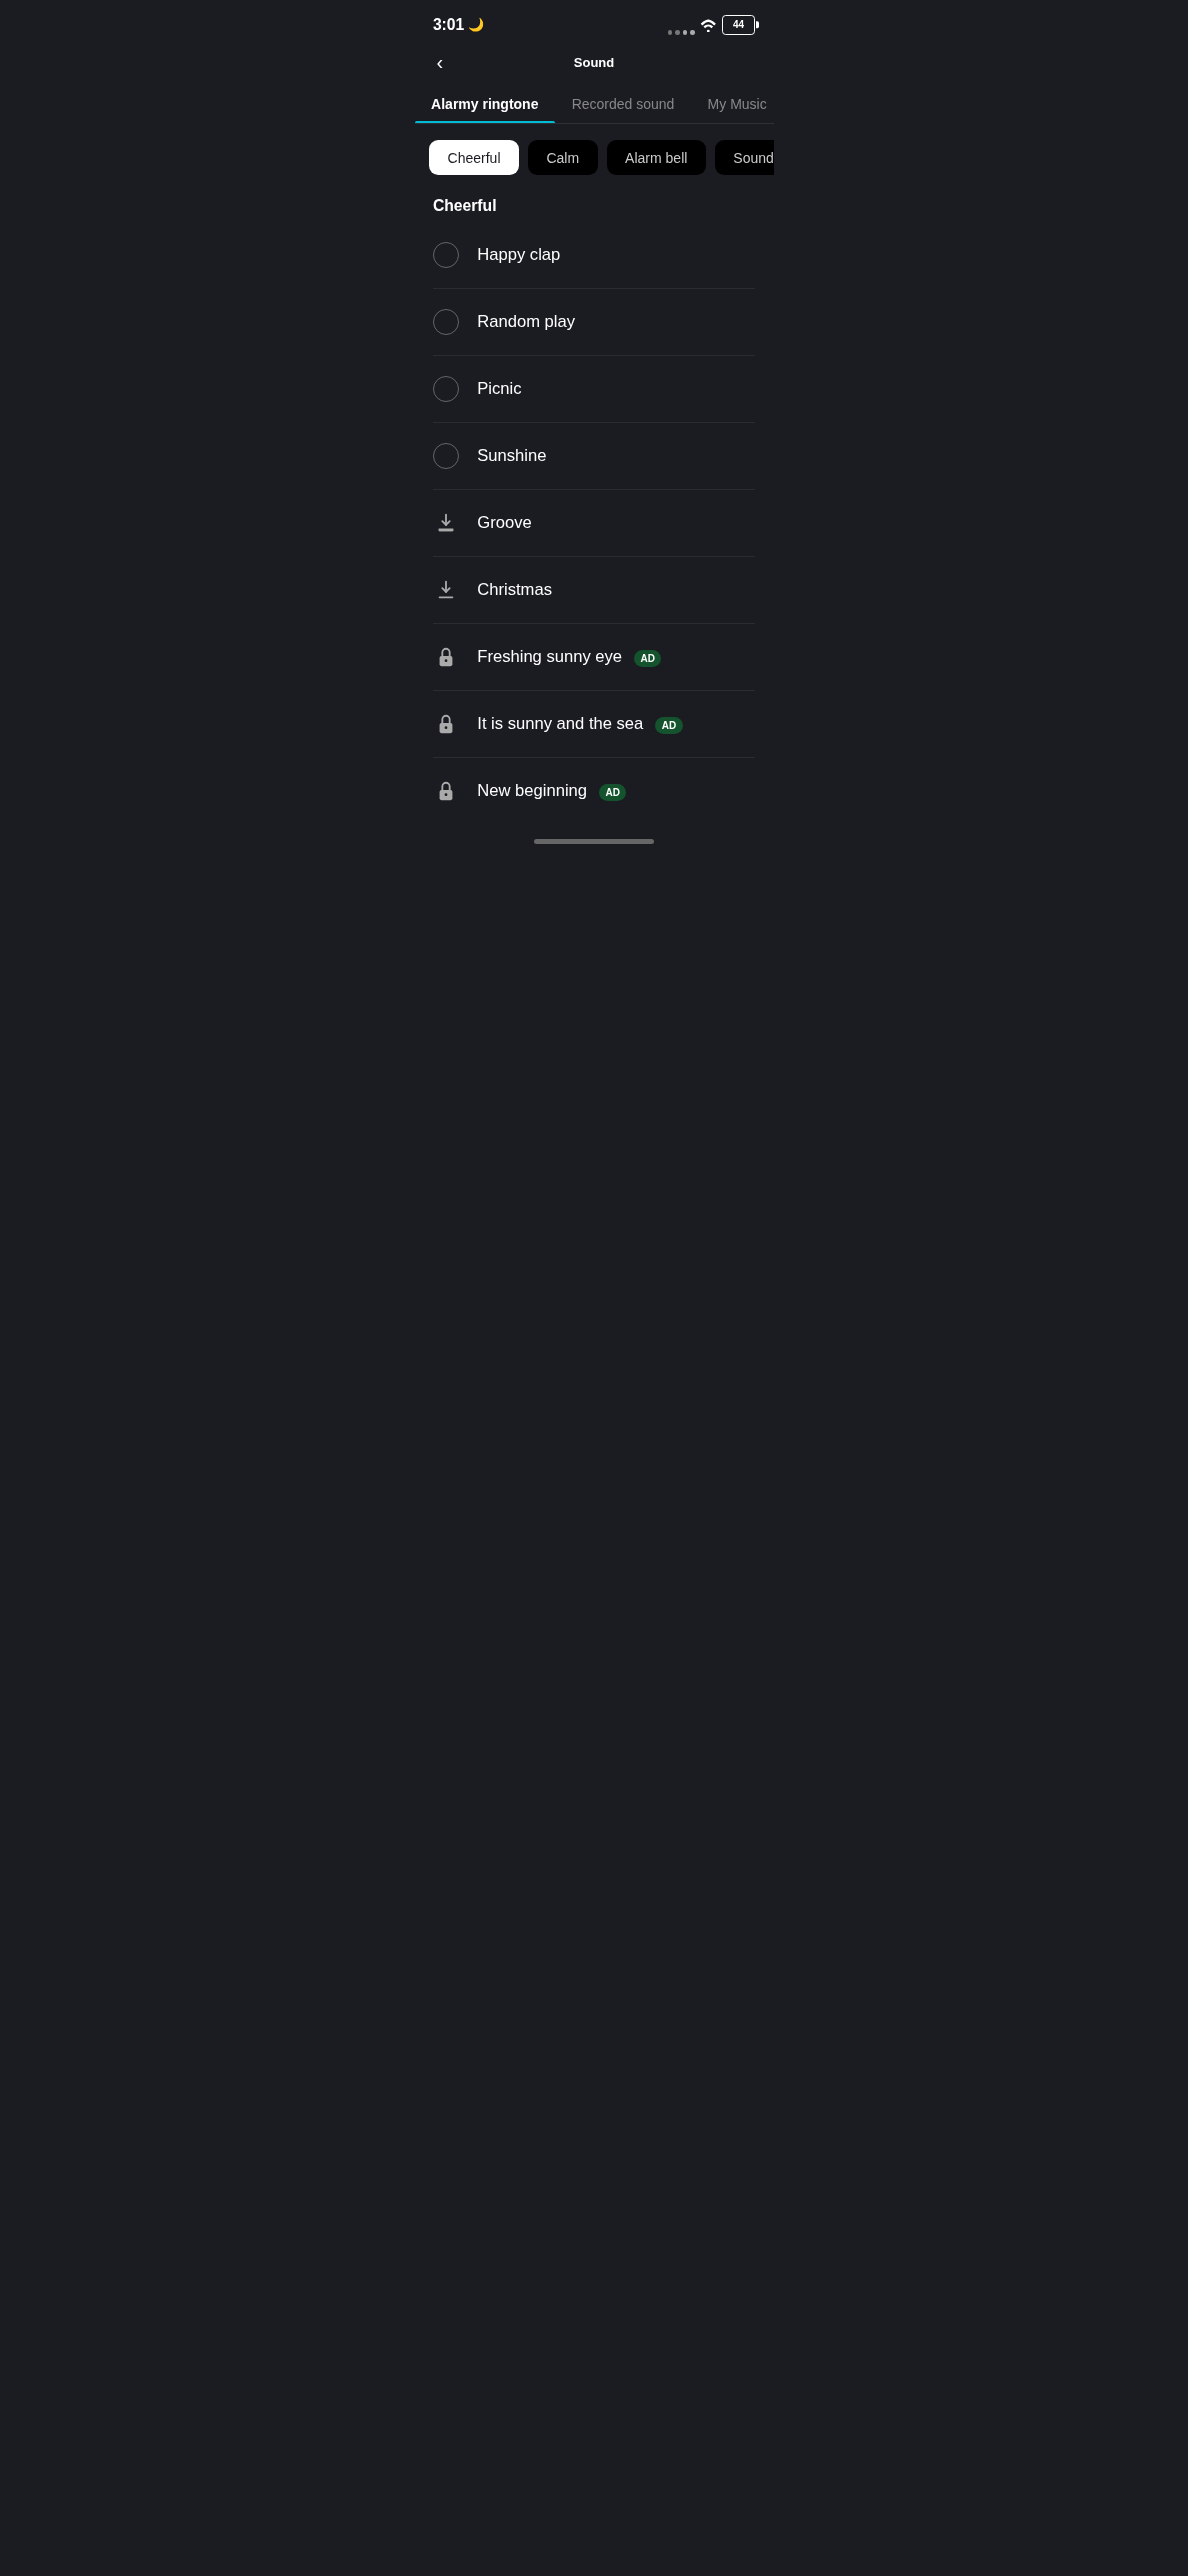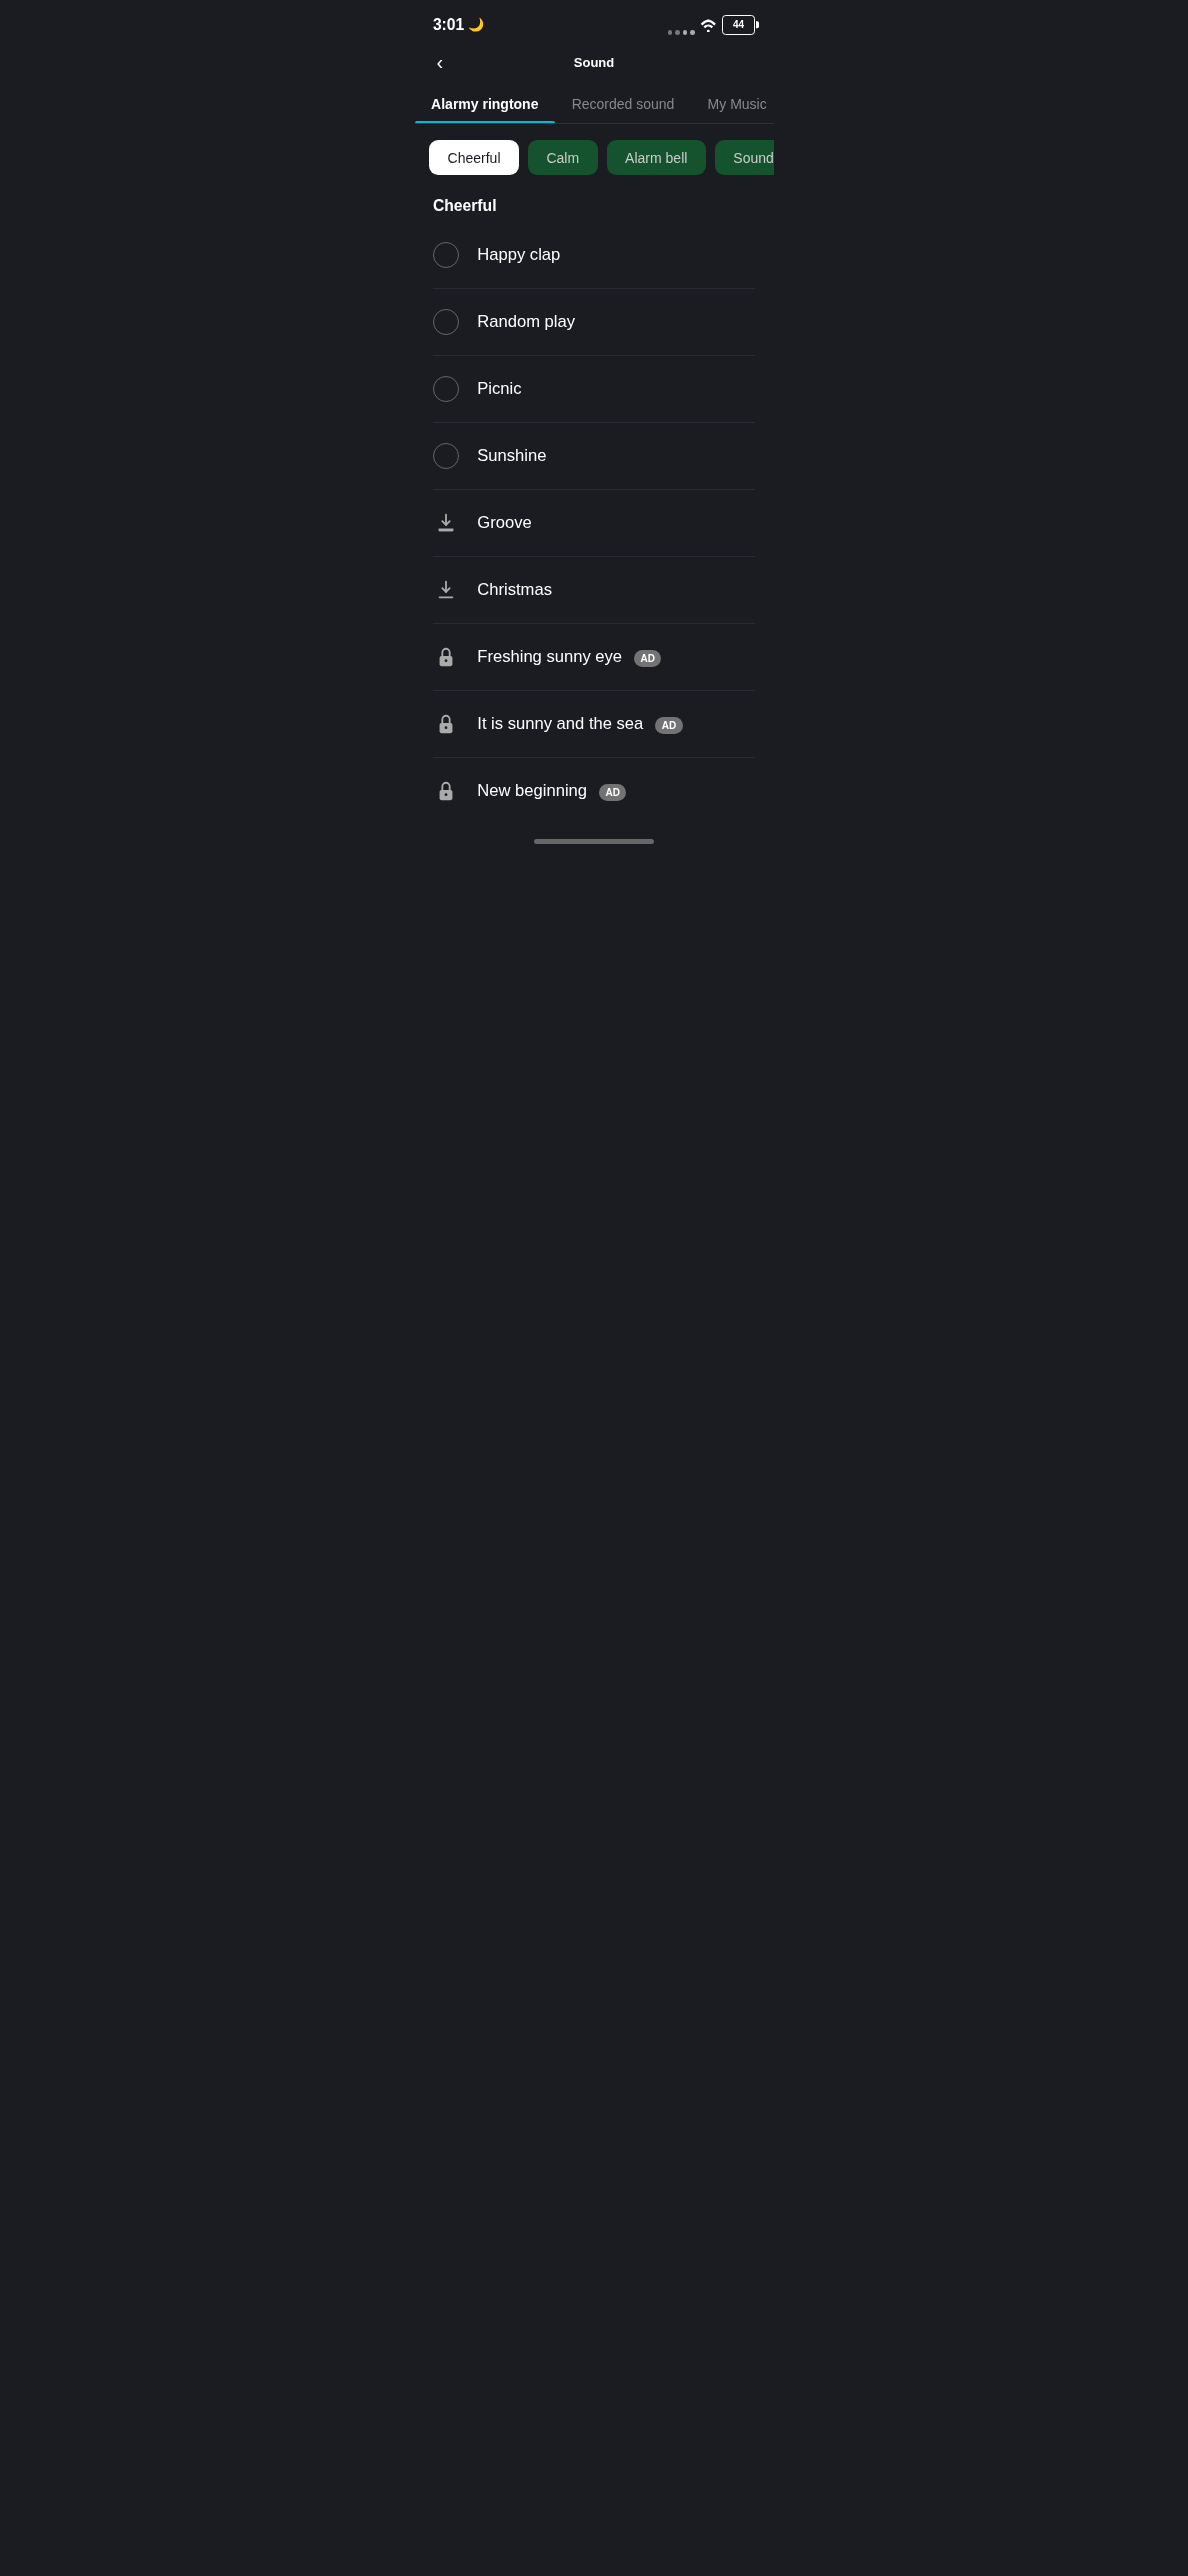--- a/index.html
+++ b/index.html
@@ -180,21 +180,21 @@
       border: none;
       font-weight: 500;
     }
 
     .filter-btn.active {
       background-color: #ffffff;
       color: #1a1c22;
     }
 
     .filter-btn.inactive {
-      background-color: #14532d;
+      background-color: #000000;
       color: #cccccc;
     }
 
     
     .section-title {
       padding: 11px 18.4px 7.4px 18.4px;
       font-size: 15.7px;
       font-weight: 700;
       color: #ffffff;
     }
@@ -261,21 +261,21 @@
     .sound-name {
       font-size: 16.6px;
       color: #ffffff;
       font-weight: 400;
     }
 
     .ad-badge {
       display: inline-flex;
       align-items: center;
       justify-content: center;
-      background-color: #737373;
+      background-color: #14532d;
       color: #ffffff;
       font-size: 10px;
       font-weight: 700;
       padding: 2.8px 6.4px;
       border-radius: 11px;
       margin-left: 7.4px;
     }
 
     
     .home-indicator {

